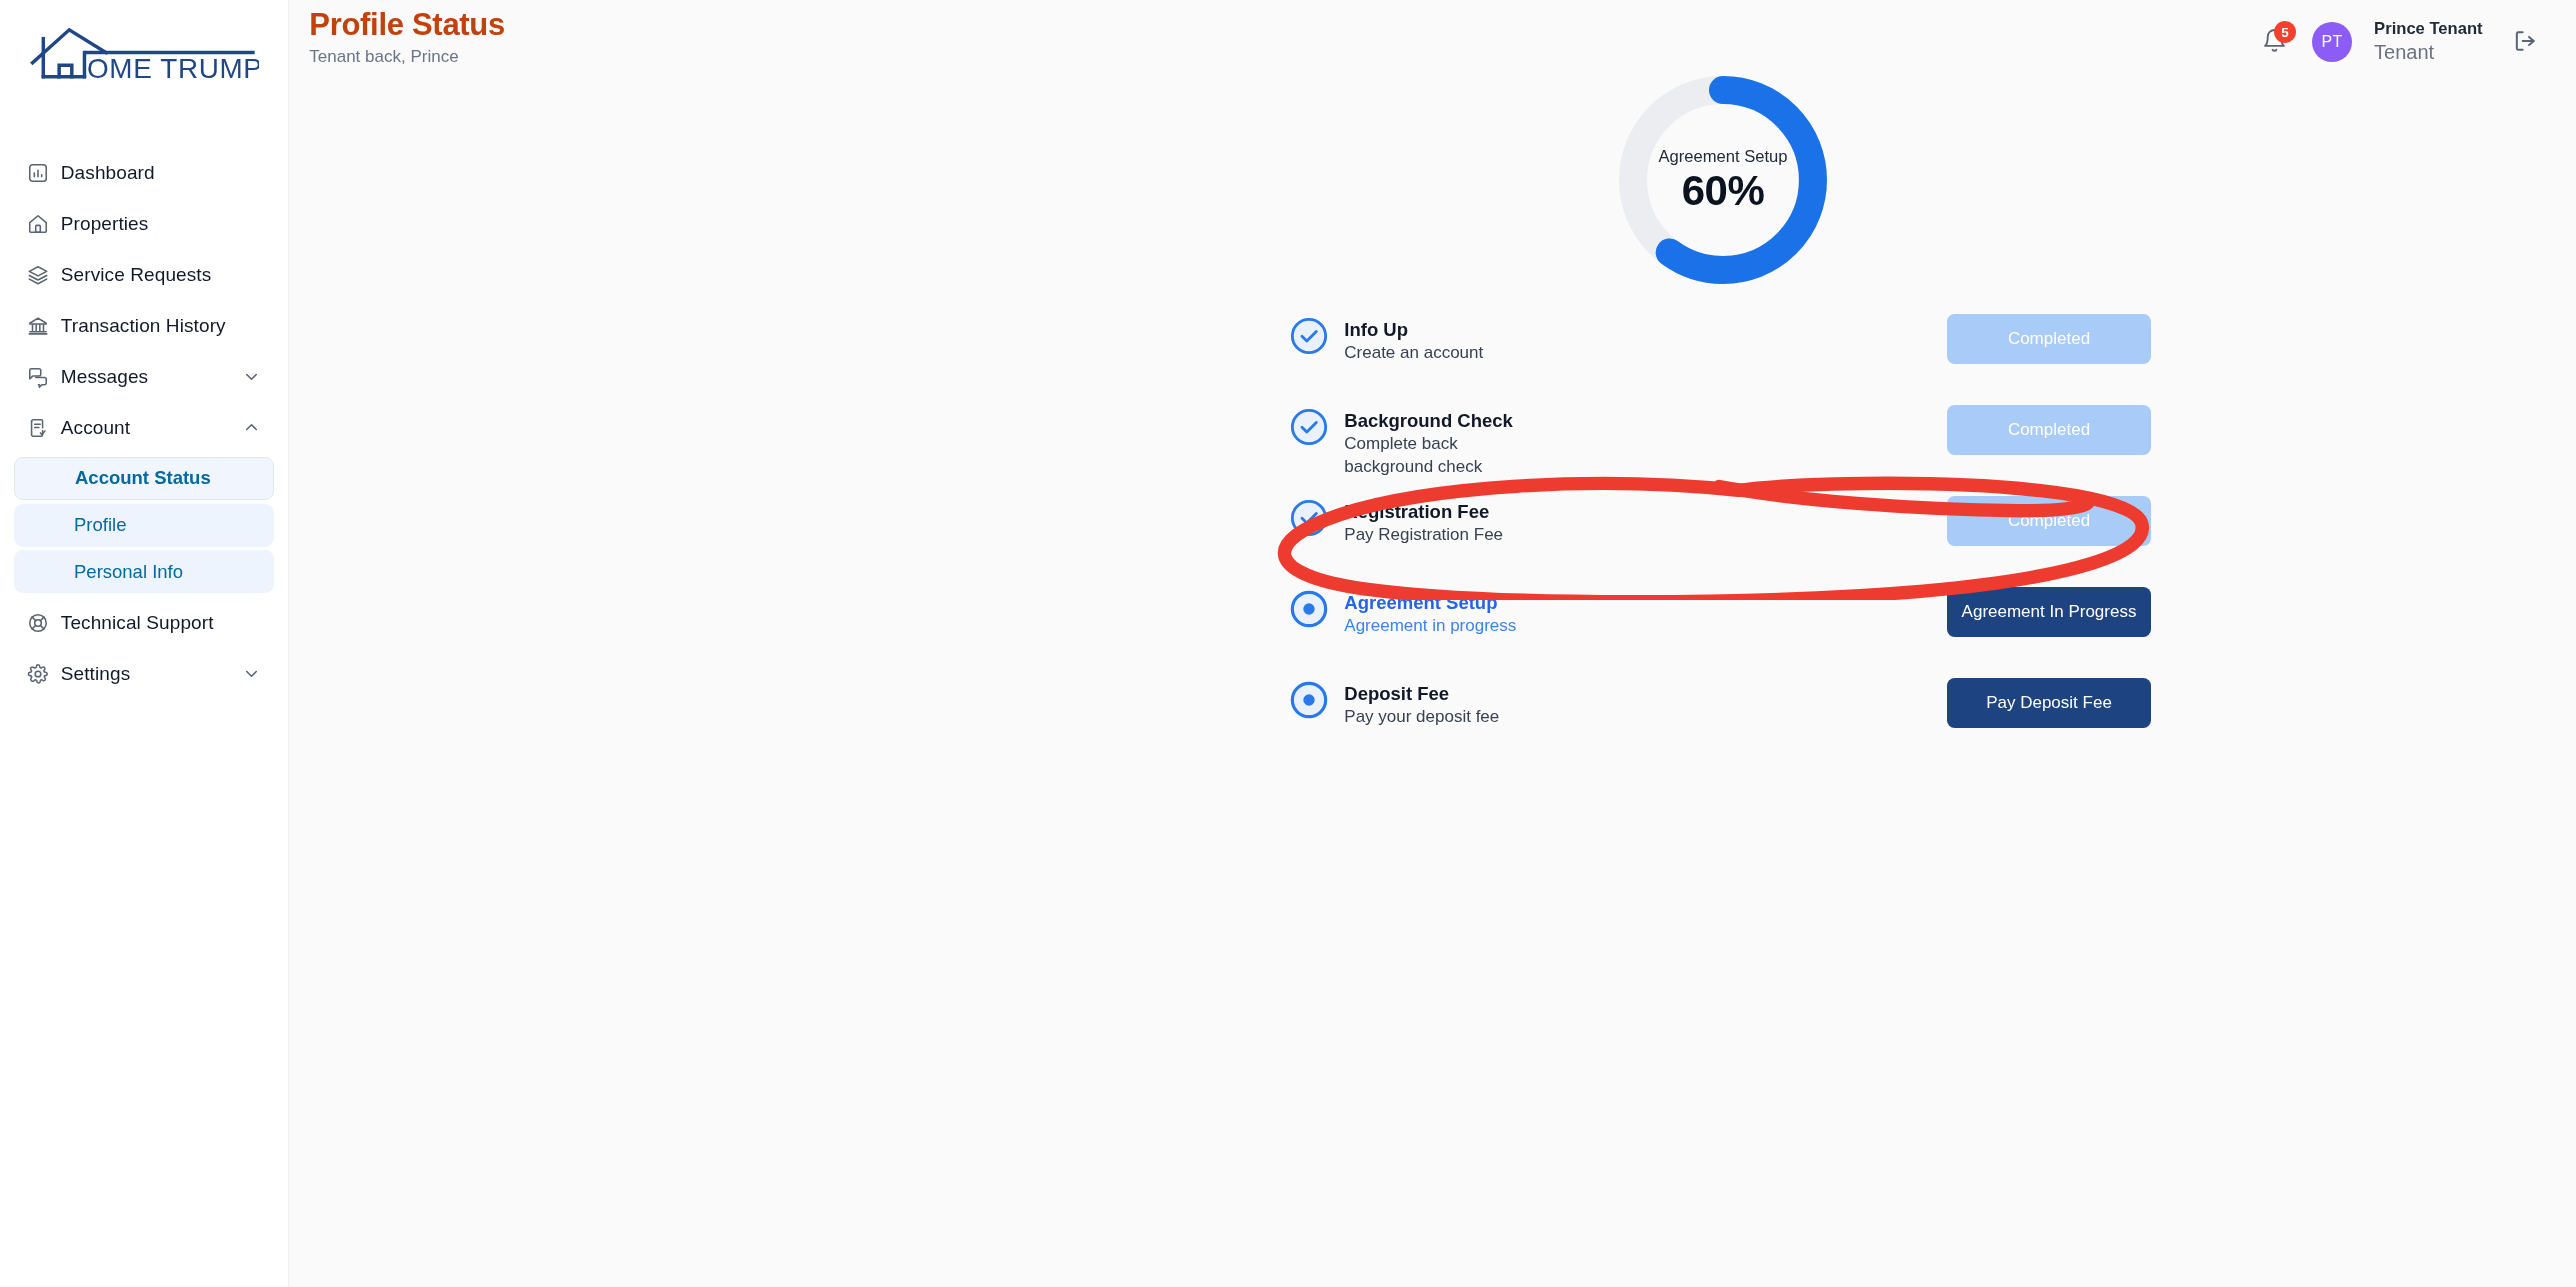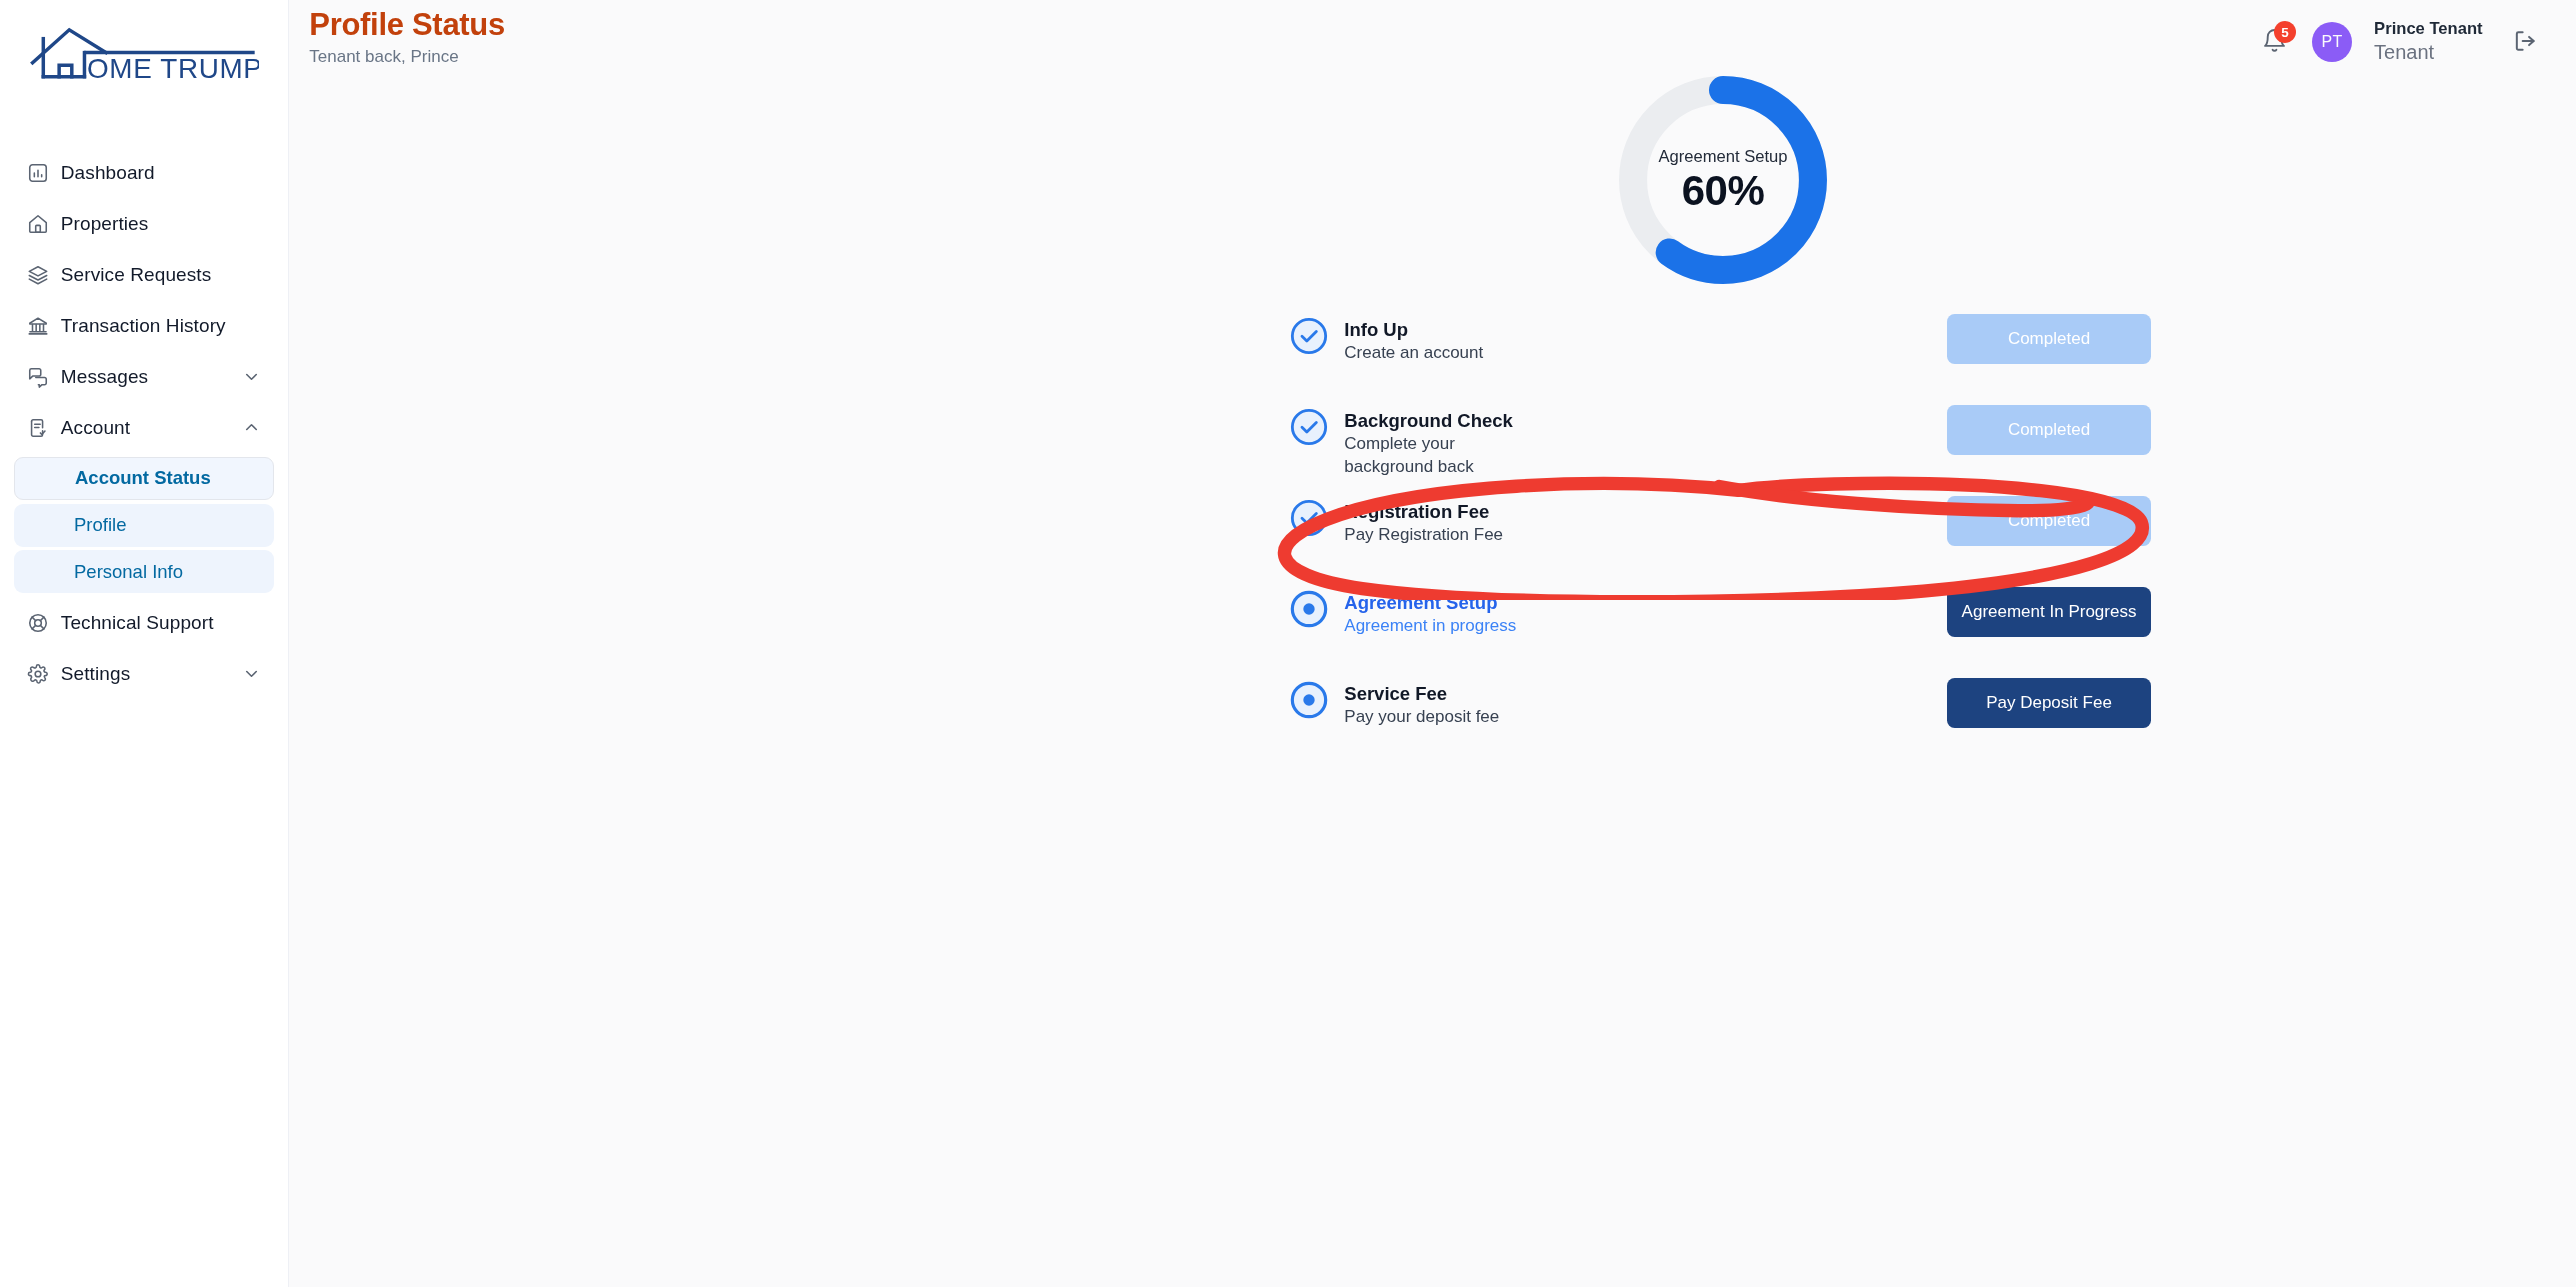--- a/index.html
+++ b/index.html
@@ -452,21 +452,21 @@
       <div class="step-row">
         <div class="step-left">
           <span class="step-icon">
             <svg width="40" height="40" viewBox="0 0 24 24" fill="none">
               <circle cx="12" cy="12" r="10" fill="#e8f1fd" stroke="#2979ea" stroke-width="1.7"></circle>
               <path d="M7.8 12.2 10.7 15 16.4 9.3" stroke="#2979ea" stroke-width="1.7" stroke-linecap="round" stroke-linejoin="round"></path>
             </svg>
           </span>
           <div class="step-texts">
             <div class="step-title">Background Check</div>
-            <div class="step-desc">Complete your background back</div>
+            <div class="step-desc">Complete back background check</div>
           </div>
         </div>
         <div class="step-action">
           <button class="action-btn completed">Completed</button>
         </div>
       </div>
 
       <div class="step-row">
         <div class="step-left">
           <span class="step-icon">
@@ -505,21 +505,21 @@
 
       <div class="step-row">
         <div class="step-left">
           <span class="step-icon">
             <svg width="40" height="40" viewBox="0 0 24 24" fill="none">
               <circle cx="12" cy="12" r="10" fill="#e8f1fd" stroke="#2979ea" stroke-width="1.9"></circle>
               <circle cx="12" cy="12" r="3.4" fill="#2979ea"></circle>
             </svg>
           </span>
           <div class="step-texts">
-            <div class="step-title">Service Fee</div>
+            <div class="step-title">Deposit Fee</div>
             <div class="step-desc">Pay your deposit fee</div>
           </div>
         </div>
         <div class="step-action">
           <button class="action-btn primary">Pay Deposit Fee</button>
         </div>
       </div>
 
     </div>
 

